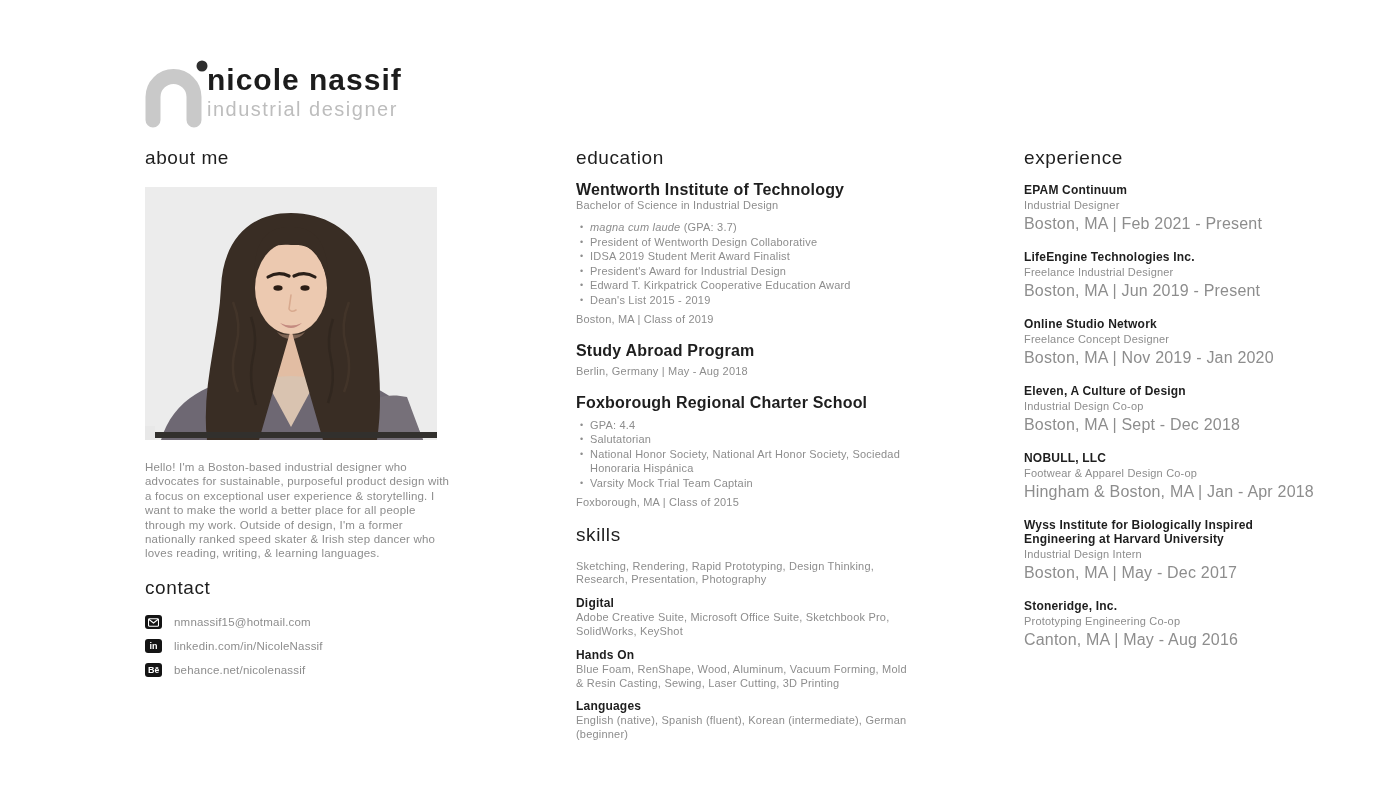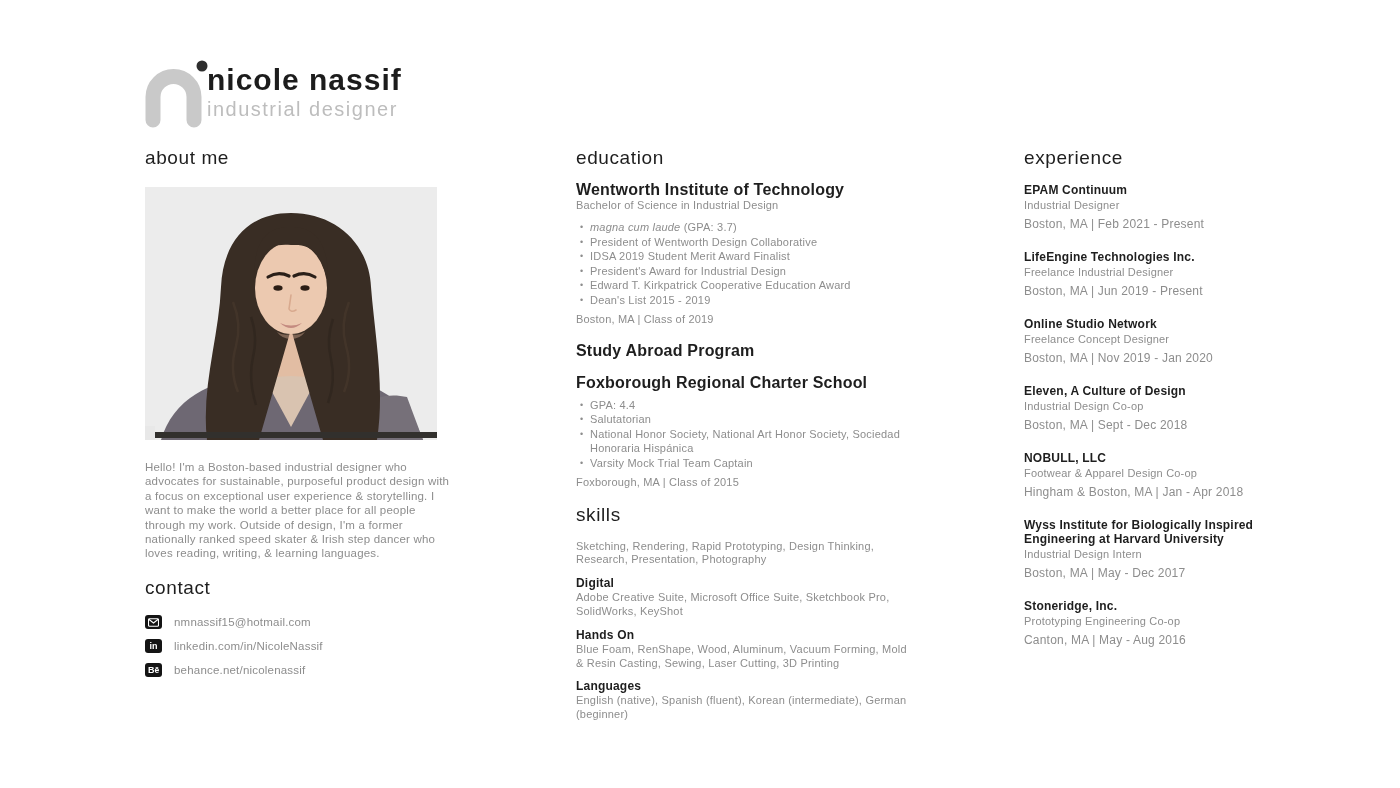--- a/index.html
+++ b/index.html
@@ -51,21 +51,21 @@
   .skill-group { margin-bottom:9px; }
   .skill-title { font-size:12px; font-weight:bold; line-height:14px; letter-spacing:0.2px; }
   .skill-items { font-size:11px; color:#8d8d8d; line-height:13.8px; margin-top:1px; letter-spacing:0.2px; }
 
   
   .col-right { position:absolute; left:1024px; top:147px; width:330px; }
   .xp-entries { margin-top:14px; }
   .xp { margin-bottom:19px; }
   .xp .company { font-size:12px; font-weight:bold; line-height:14px; max-width:292px; letter-spacing:0.2px; }
   .xp .role { font-size:11px; color:#8d8d8d; line-height:14px; margin-top:1px; letter-spacing:0.2px; }
-  .xp .meta { font-size:12px; color:#8d8d8d; line-height:14px; margin-top:5px; letter-spacing:0.2px; }
+  .xp .meta { font-size:16px; color:#8d8d8d; line-height:14px; margin-top:5px; letter-spacing:0.2px; }
 </style>
 </head>
 <body>
 
 <div class="page">
 
   <div class="logo-wrap">
     <svg class="logo-mark" width="70" height="76" viewBox="0 0 70 76">
       <path d="M8,64 V41 A13.5,13.5 0 0 1 49,41 V64" fill="none" stroke="#c9c9c9" stroke-width="15" stroke-linecap="round"></path>
       <circle cx="57" cy="10" r="5.5" fill="#2e2e2e"></circle>
@@ -156,20 +156,21 @@
           <li><span>IDSA 2019 Student Merit Award Finalist</span></li>
           <li><span>President's Award for Industrial Design</span></li>
           <li><span>Edward T. Kirkpatrick Cooperative Education Award</span></li>
           <li><span>Dean's List 2015 - 2019</span></li>
         </ul>
         <div class="entry-meta">Boston, MA | Class of 2019</div>
       </div>
 
       <div class="entry simple">
         <div class="school">Study Abroad Program</div>
+        <div class="entry-meta">Berlin, Germany | May - Aug 2018</div>
       </div>
 
       <div class="entry">
         <div class="school">Foxborough Regional Charter School</div>
         <ul class="bullets">
           <li><span>GPA: 4.4</span></li>
           <li><span>Salutatorian</span></li>
           <li><span>National Honor Society, National Art Honor Society, Sociedad Honoraria Hispánica</span></li>
           <li><span>Varsity Mock Trial Team Captain</span></li>
         </ul>

